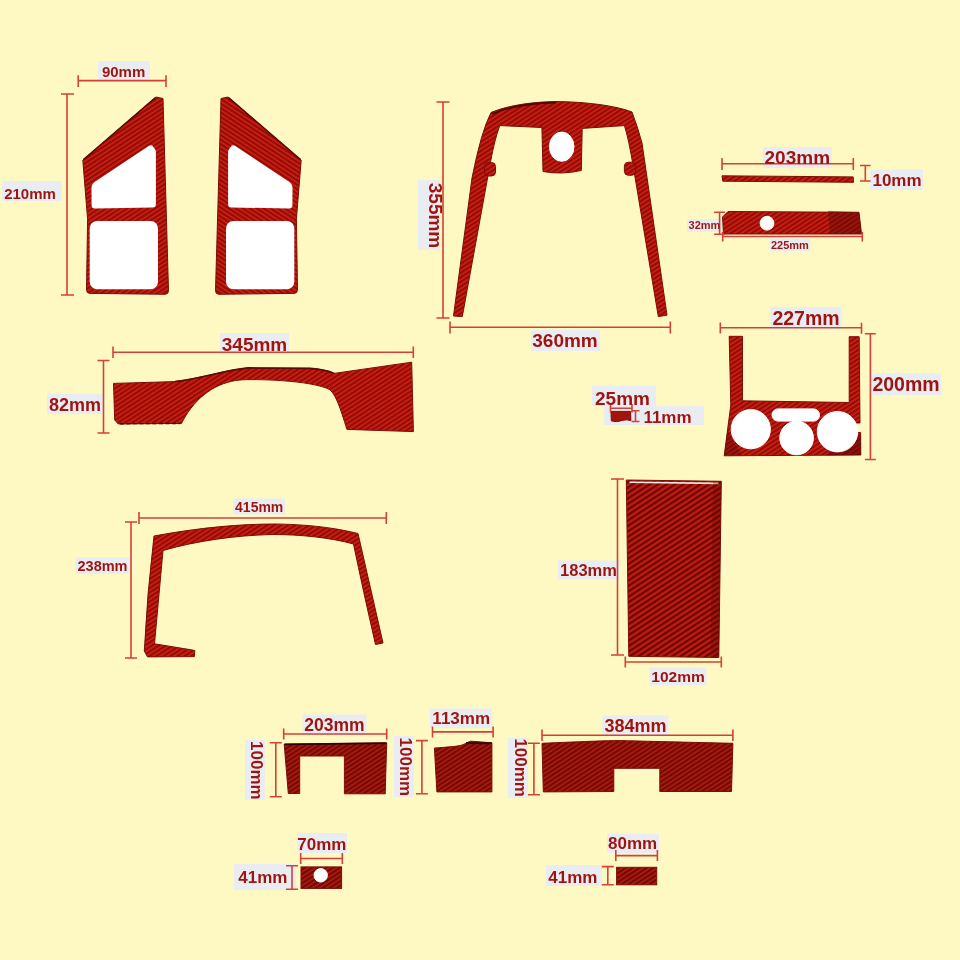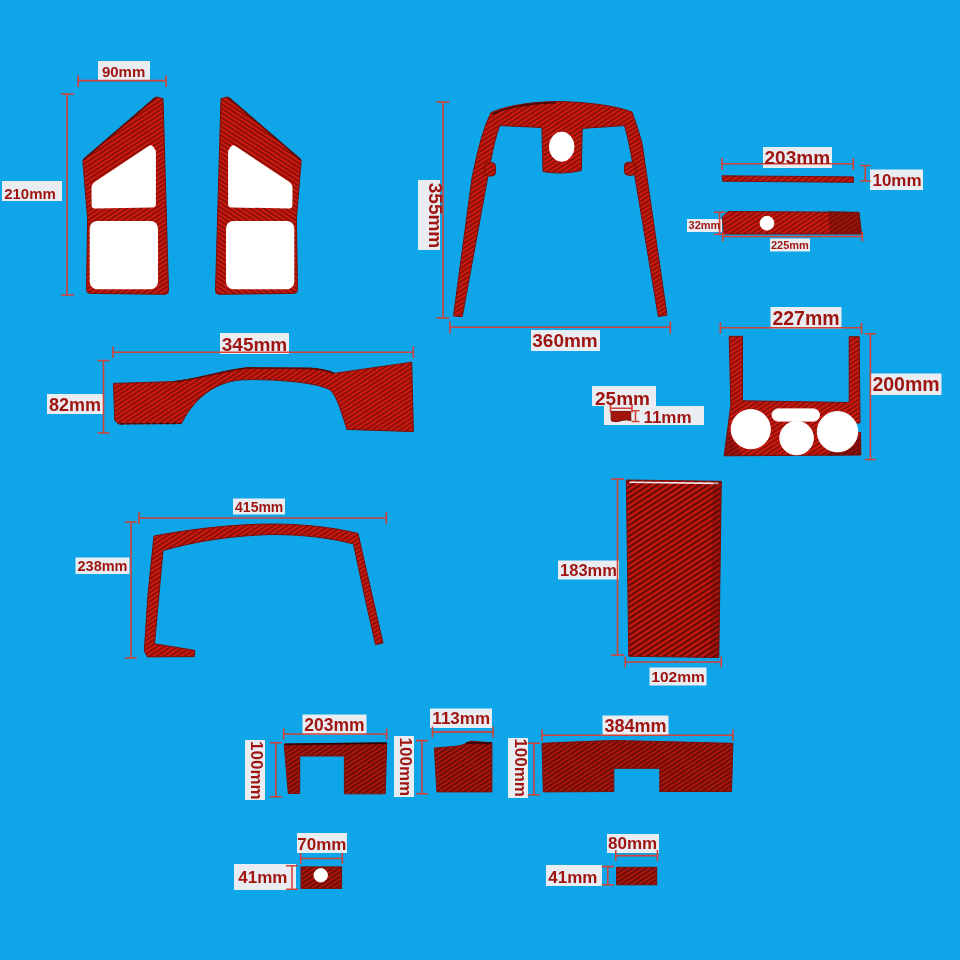--- a/index.html
+++ b/index.html
@@ -1,16 +1,16 @@
 <!DOCTYPE html>
 <html><head>
 <meta charset="utf-8">
 <style>
   html,body{margin:0;padding:0;background:#ffffff;}
-  .page{width:960px;height:960px;position:relative;background:#0ea5e9;overflow:hidden;}
+  .page{width:960px;height:960px;position:relative;background:#fef9c3;overflow:hidden;}
   svg{position:absolute;left:0;top:0;}
   text{font-family:"Liberation Sans", sans-serif;fill:#9f1410;font-weight:bold;}
 </style>
 </head>
 <body>
 <div class="page">
 <svg width="960" height="960" viewBox="0 0 960 960">
 <defs>
 
   <pattern id="cf1" width="3.8" height="3.8" patternUnits="userSpaceOnUse" patternTransform="rotate(-33)">

